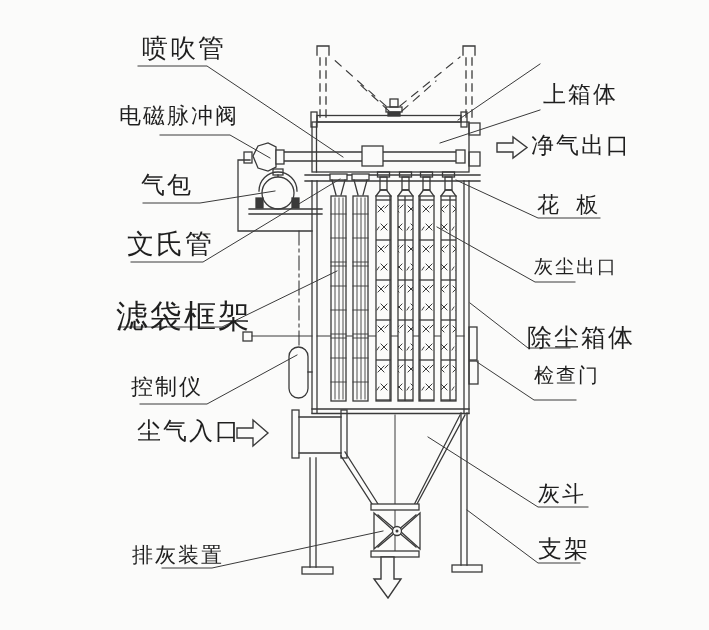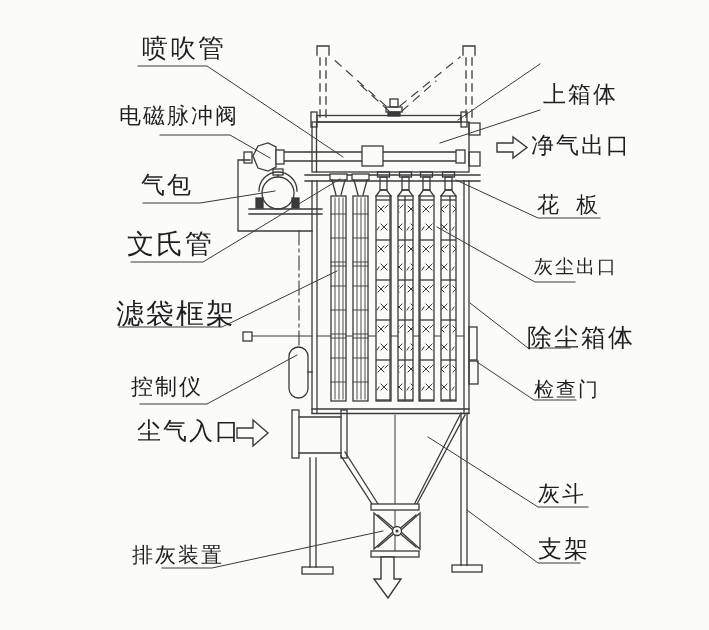--- a/index.html
+++ b/index.html
@@ -184,26 +184,26 @@
     <path d="M576,400 H534 L477,362"></path>
     <path d="M588,507 H538 L428,437"></path>
     <path d="M580,563 H538 L467,510"></path>
   </g>
 </svg>
 
 <div class="lbl" style="left:142px;top:36px;font-size:26px">喷吹管</div>
 <div class="lbl" style="left:119px;top:106px;font-size:22px">电磁脉冲阀</div>
 <div class="lbl" style="left:141px;top:174px;font-size:24px">气包</div>
 <div class="lbl" style="left:127px;top:232px;font-size:27px">文氏管</div>
-<div class="lbl" style="left:116px;top:301px;font-size:28px">滤袋框架</div>
+<div class="lbl" style="left:116px;top:301px;font-size:32px">滤袋框架</div>
 <div class="lbl" style="left:131px;top:377px;font-size:22px">控制仪</div>
 <div class="lbl" style="left:137px;top:420px;font-size:24px">尘气入口</div>
 <div class="lbl" style="left:132px;top:545px;font-size:21px">排灰装置</div>
 <div class="lbl" style="left:531px;top:135px;font-size:23px">净气出口</div>
 <div class="lbl" style="left:543px;top:84px;font-size:23px">上箱体</div>
 <div class="lbl" style="left:537px;top:195px;font-size:22px">花 板</div>
 <div class="lbl" style="left:534px;top:258px;font-size:19px">灰尘出口</div>
 <div class="lbl" style="left:527px;top:326px;font-size:25px">除尘箱体</div>
-<div class="lbl" style="left:534px;top:380px;font-size:20px">检查门</div>
+<div class="lbl" style="left:534px;top:366px;font-size:20px">检查门</div>
 <div class="lbl" style="left:538px;top:484px;font-size:22px">灰斗</div>
 <div class="lbl" style="left:538px;top:538px;font-size:24px">支架</div>
 
 </div>
 
 </body></html>

